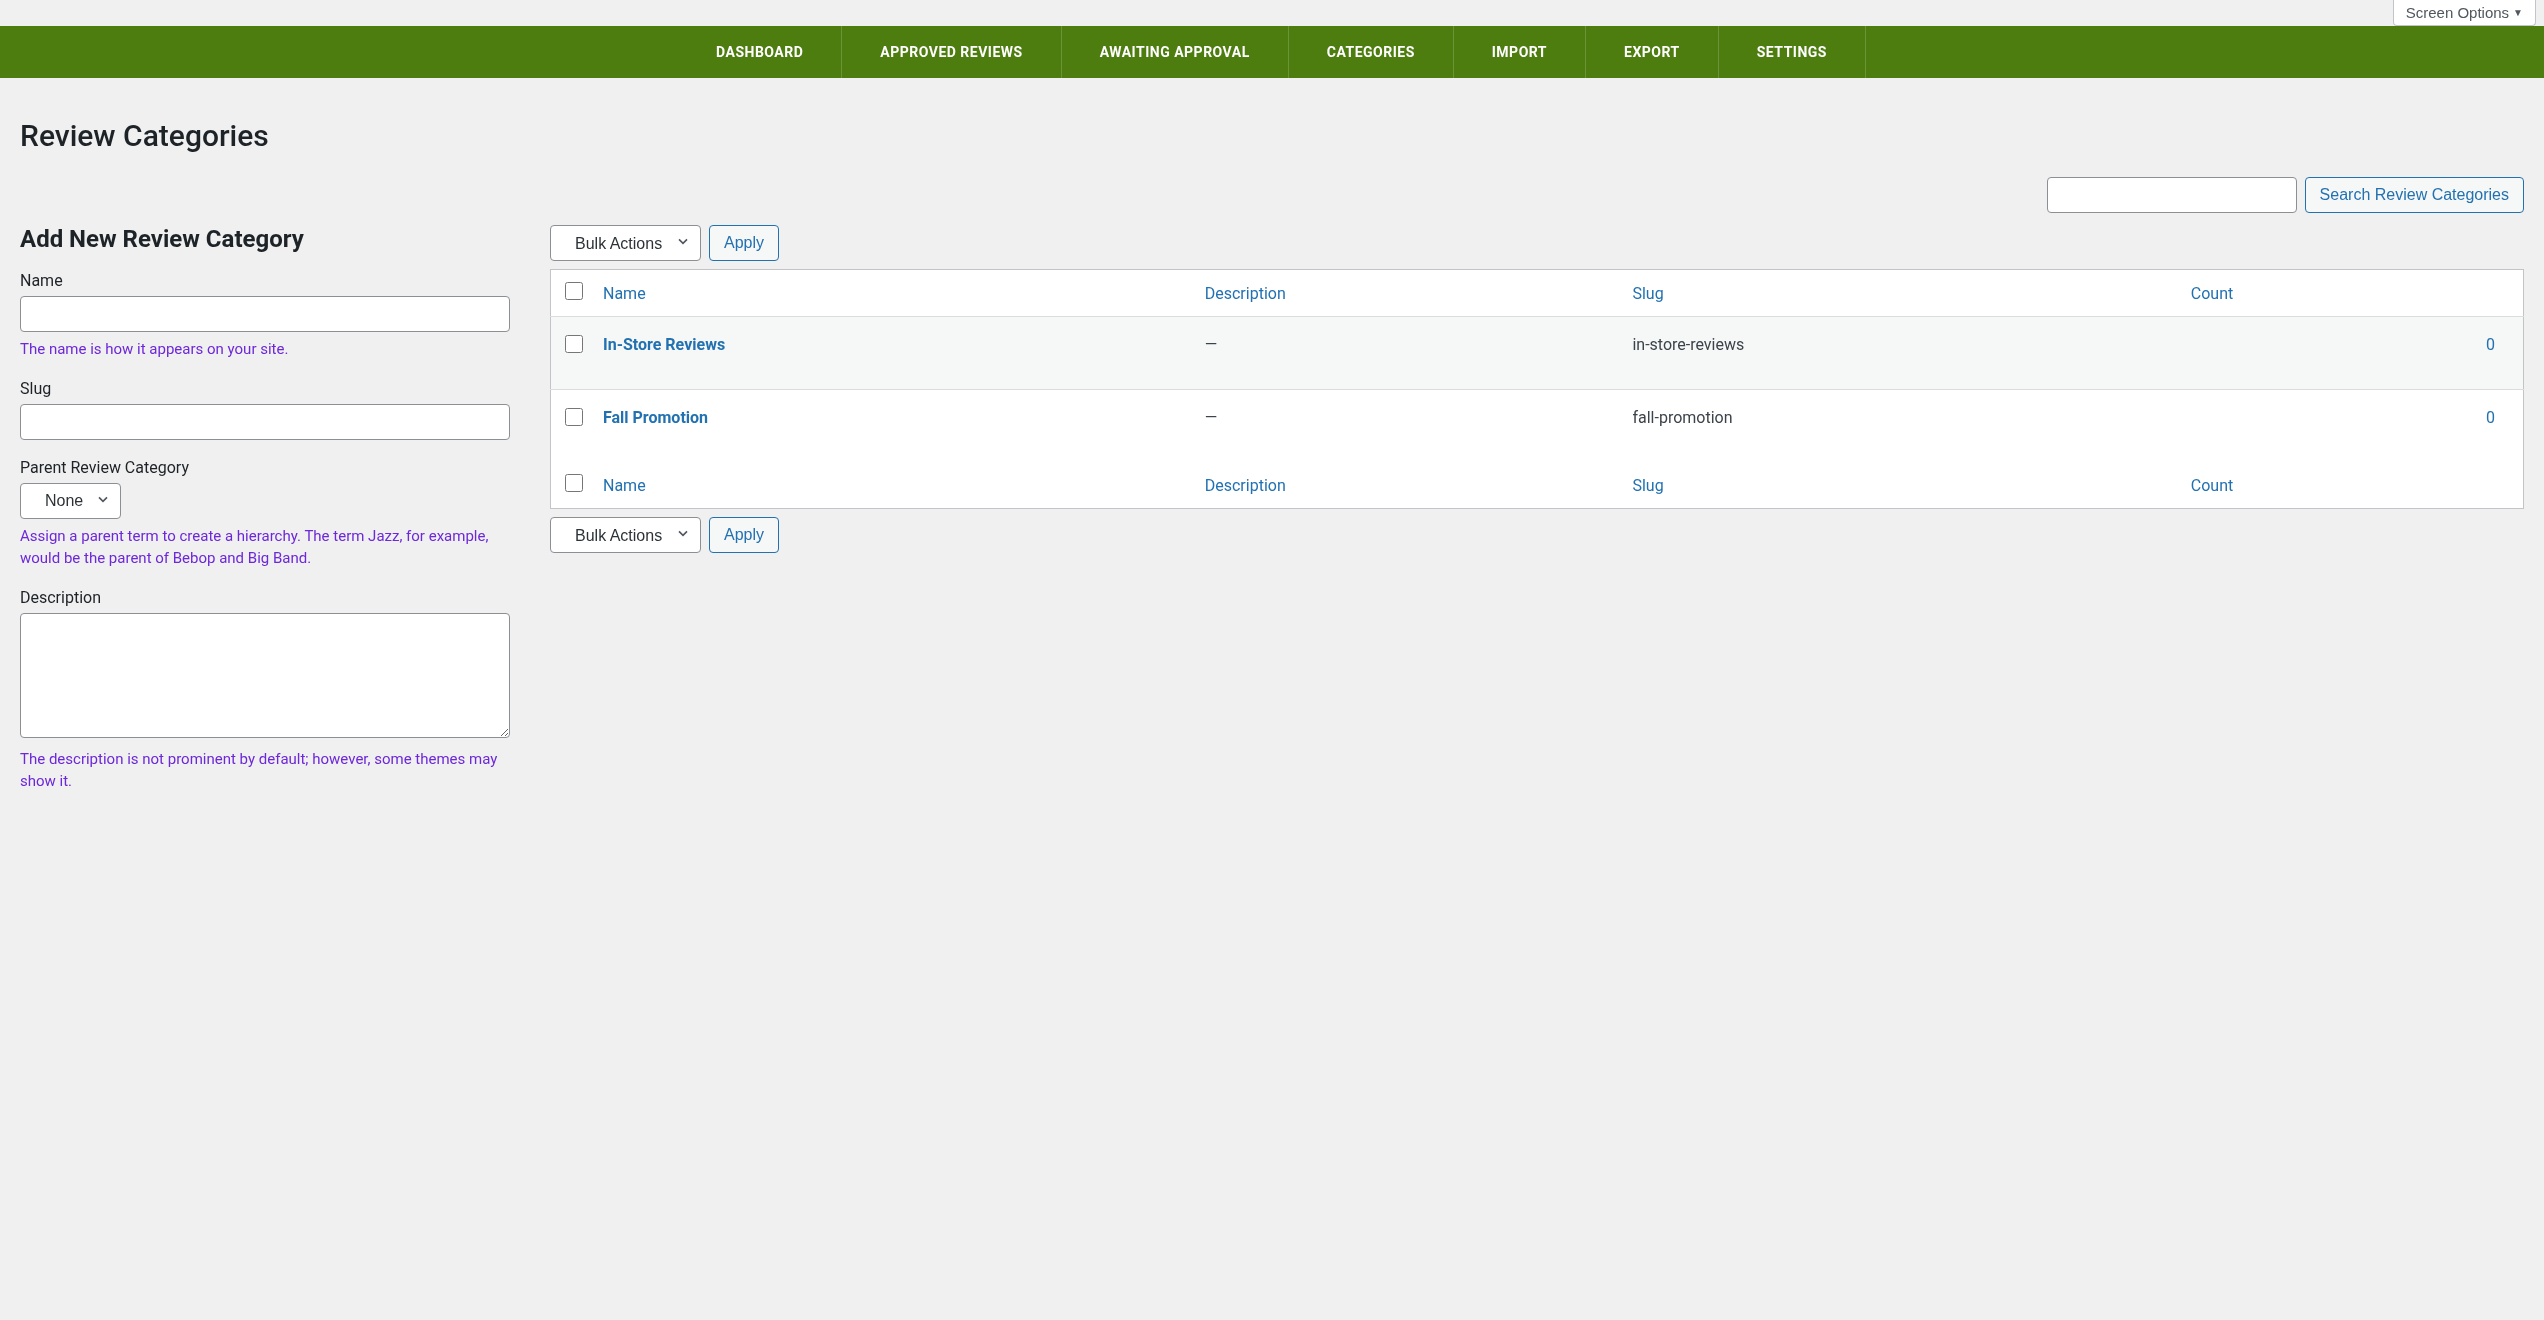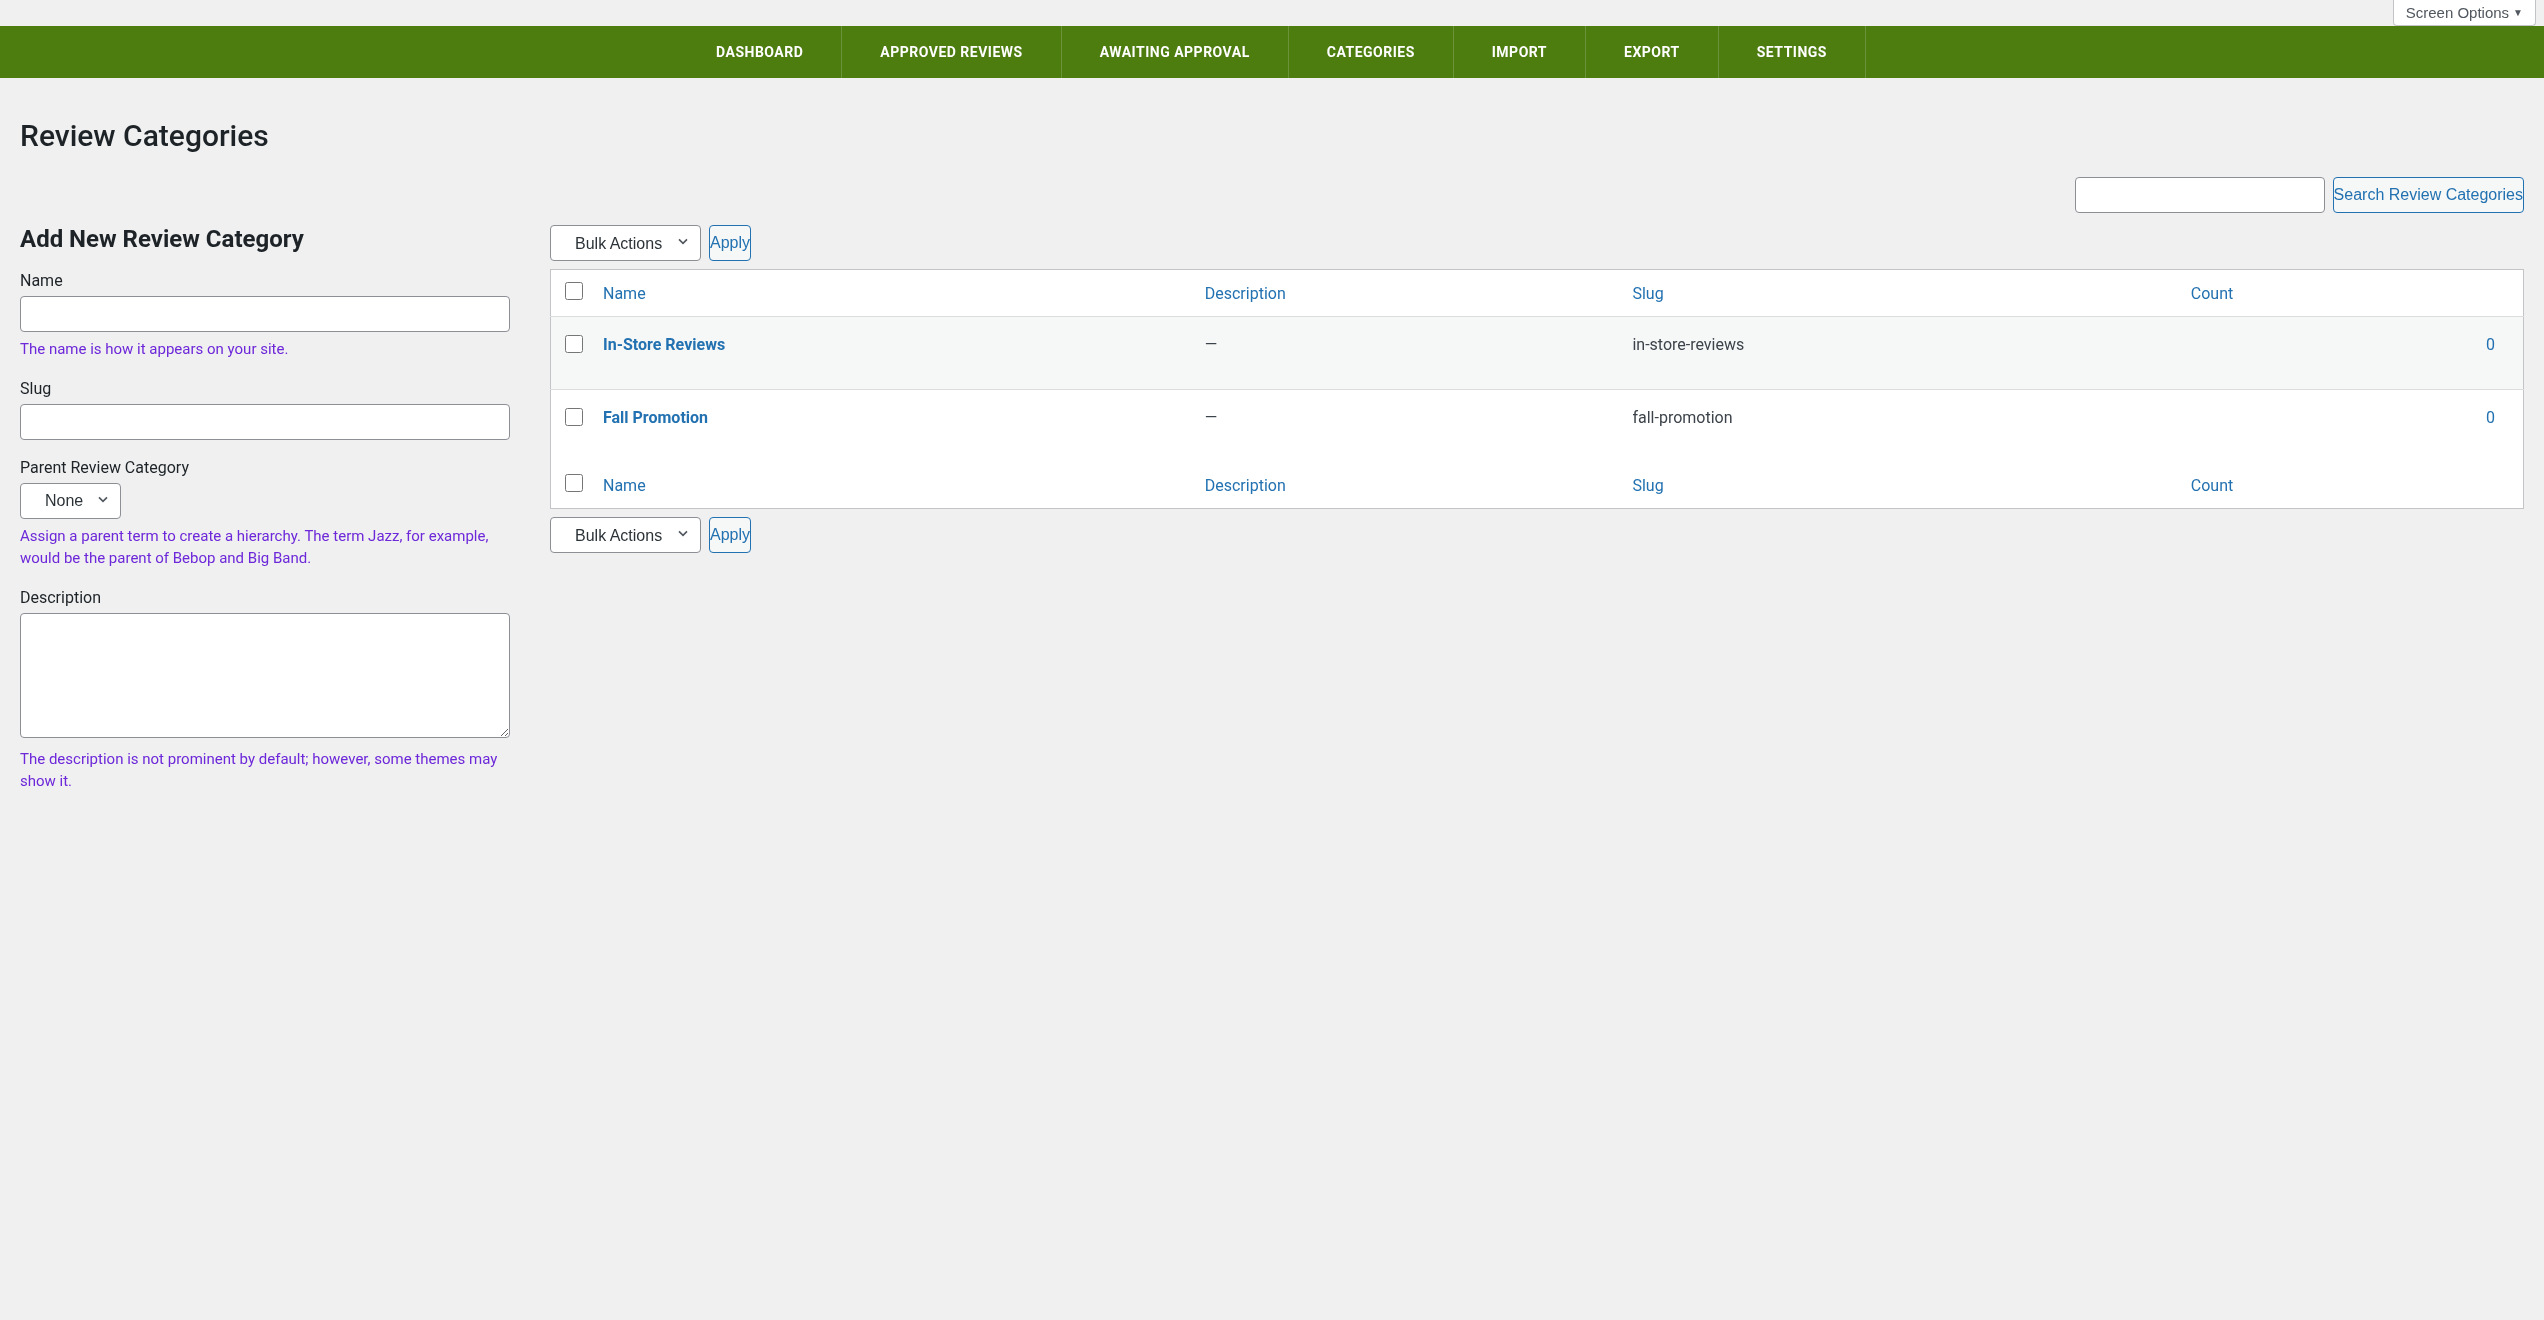--- a/index.html
+++ b/index.html
@@ -67,21 +67,21 @@
     background: #fff;
     border-radius: 4px;
     padding: 0 8px;
     font-size: 15px;
   }
   .btn-secondary {
     background: #f6f7f7;
     border: 1px solid #2271b1;
     color: #2271b1;
     border-radius: 4px;
-    padding: 6px 0;
+    padding: 6px 14px;
     font-size: 16px;
     cursor: pointer;
     height: 36px;
   }
   .columns {
     display: flex;
     gap: 40px;
     align-items: flex-start;
   }
   .col-left {

